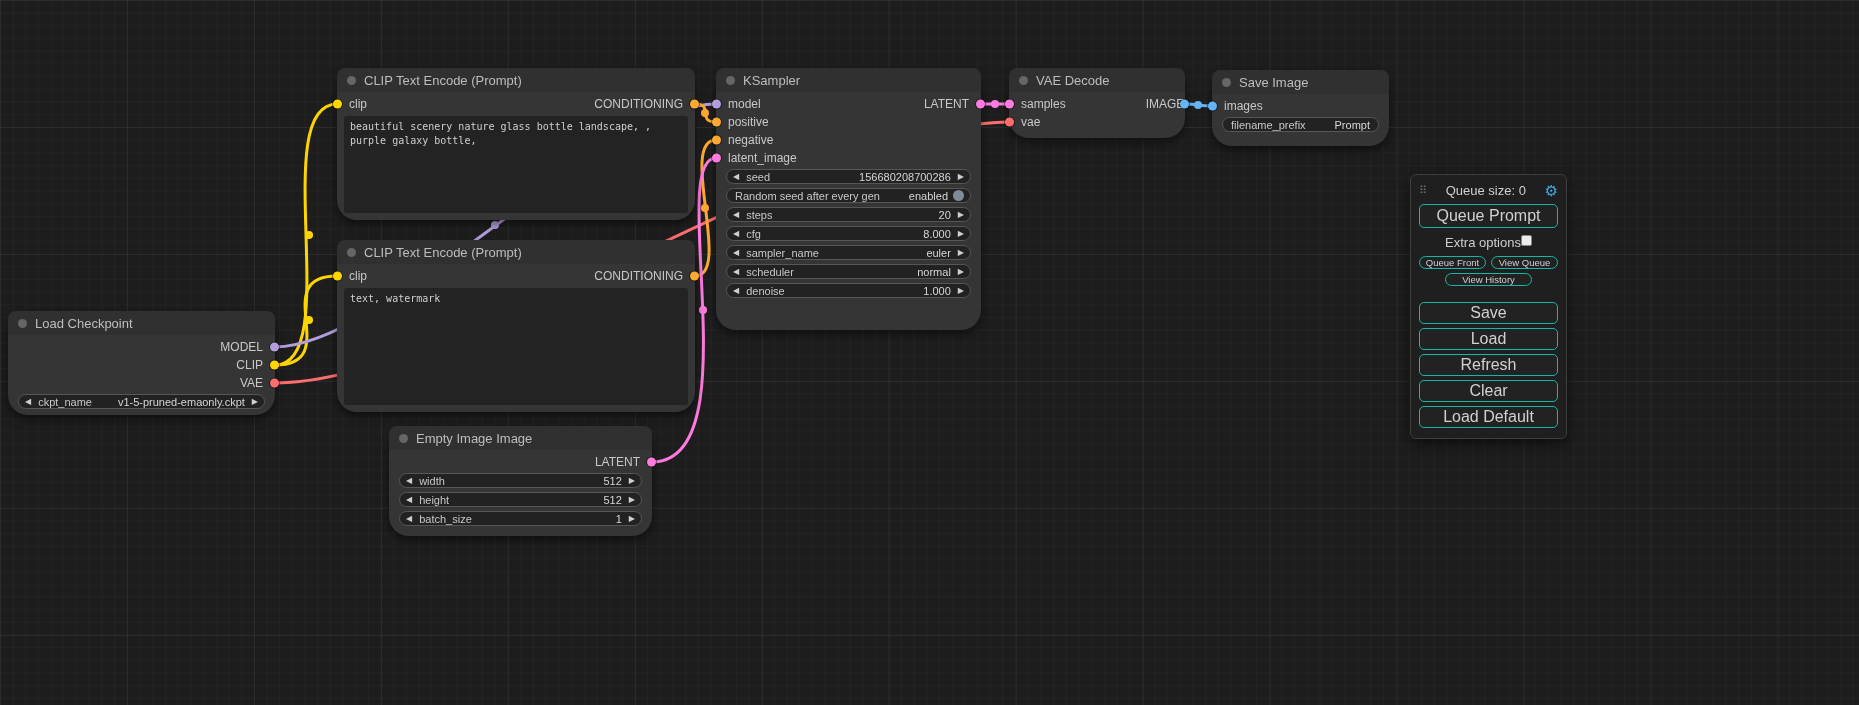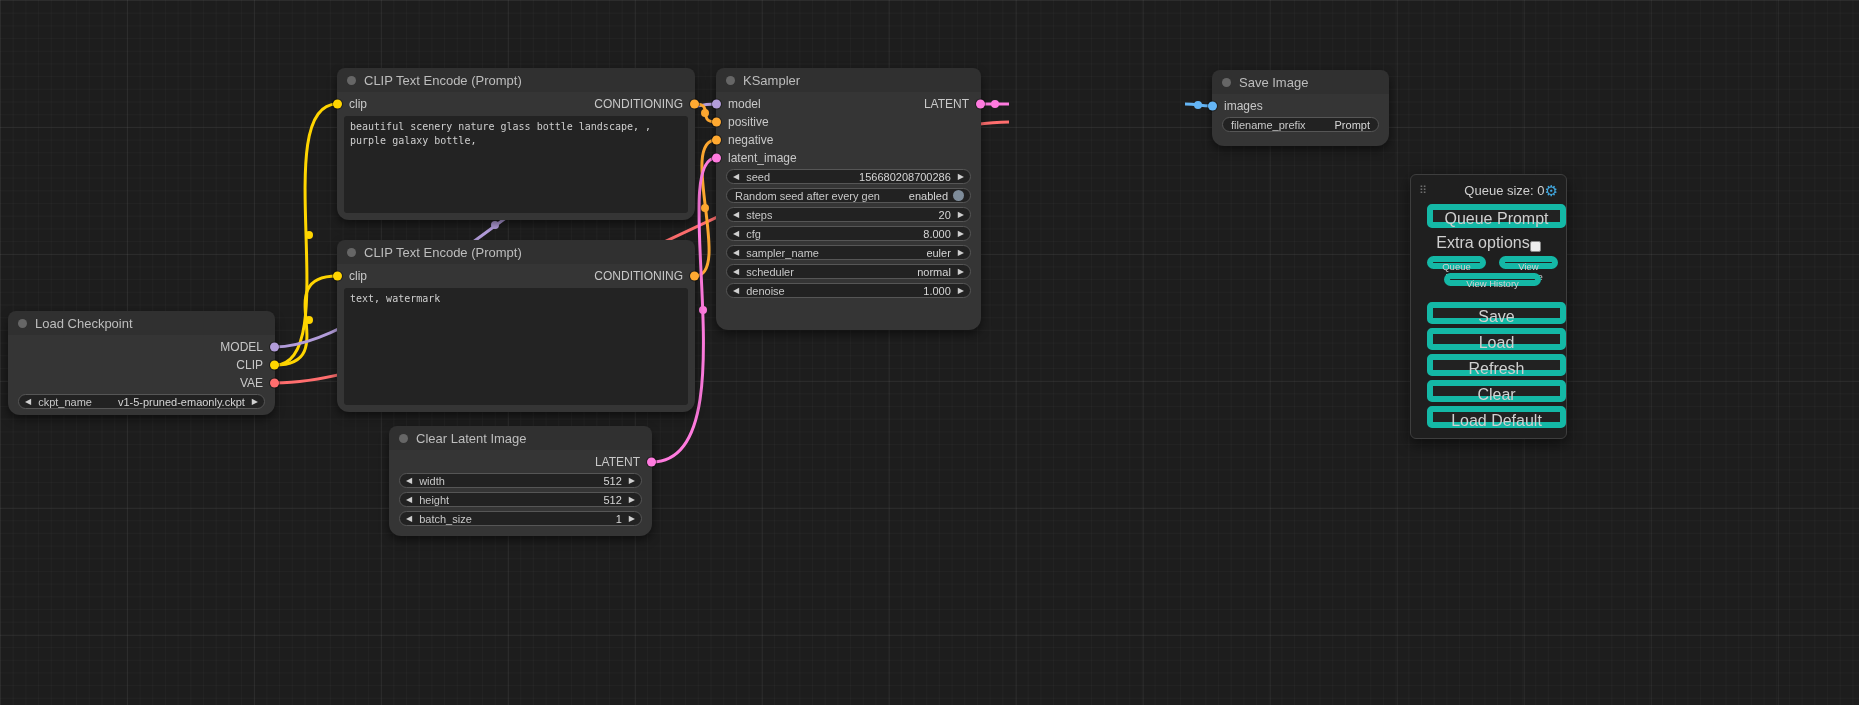--- a/index.html
+++ b/index.html
@@ -11,21 +11,21 @@
     background-image:
       linear-gradient(rgba(255,255,255,0.045) 1px, transparent 1px),
       linear-gradient(90deg, rgba(255,255,255,0.045) 1px, transparent 1px),
       linear-gradient(rgba(255,255,255,0.022) 1px, transparent 1px),
       linear-gradient(90deg, rgba(255,255,255,0.022) 1px, transparent 1px);
     background-size: 127px 127px, 127px 127px, 12.7px 12.7px, 12.7px 12.7px;
   }
   #wires { position:absolute; left:0; top:0; z-index:1; pointer-events:none; }
 
   .node {
-    position:absolute; z-index:2; background:#353535; border-radius:12px;
+    position:absolute; z-index:2; background:#353535; border-radius:20px;
     box-shadow:0 4px 10px rgba(0,0,0,0.5); display:flex; flex-direction:column;
     color:#c8c8c8;
   }
   .ntitle {
     flex:none; height:24px; background:#303030; border-radius:8px 8px 0 0;
     display:flex; align-items:center; gap:8px; padding:0 10px;
   }
   .ndot { width:9px; height:9px; border-radius:50%; flex:none; }
   .ntext { font-size:13px; color:#bdbdbd; white-space:nowrap; }
   .nbody { flex:1; display:flex; flex-direction:column; padding-top:3px; min-height:0; }
@@ -64,30 +64,30 @@
   }
 
   #queue-panel {
     position:absolute; left:1410px; top:174px; width:157px; z-index:3;
     background:#1f1f1f; border:1px solid #3e3e3e; border-radius:6px;
     padding:5px 8px 10px; box-shadow:0 5px 14px rgba(0,0,0,0.55);
     display:flex; flex-direction:column;
   }
   .qtitle-row { display:flex; align-items:center; height:20px; margin-bottom:4px; }
   .qdrag { color:#6f6f6f; font-size:11px; cursor:grab; flex:none; }
-  .qtitle { flex:1; text-align:right; font-size:13px; color:#cfcfcf; }
+  .qtitle { flex:1; text-align:center; font-size:13px; color:#cfcfcf; }
   .qgear { font-size:15px; line-height:1; cursor:pointer; flex:none; }
   .qbtn {
-    display:block; width:100%; background:#222; border:6px solid #14b8a6;
-    border-radius:5px; color:#d0d0d0; font-family:inherit; cursor:pointer;margin-left:8px;
+    display:block; width:100%; background:#222; border:1px solid #14b8a6;
+    border-radius:5px; color:#d0d0d0; font-family:inherit; cursor:pointer;
   }
   .qbtn.big { height:24px; font-size:16px; margin-bottom:7px; }
   .qextra {
-    display:flex; align-items:flex-end; justify-content:center; gap:0;
-    font-size:16px; color:#cfcfcf; height:17px; margin-bottom:4px;
+    display:flex; align-items:flex-start; justify-content:center; gap:0;
+    font-size:13px; color:#cfcfcf; height:17px; margin-bottom:4px;
   }
   .qcheck { width:11px; height:11px; background:#ededed; border-radius:2px; border:1px solid #888; cursor:pointer; }
   .qsmallrow { display:flex; gap:5px; margin-bottom:4px; }
   .qsmallrow .qbtn.small { flex:1; }
   .qsmallrow.center { justify-content:center; }
   .qsmallrow.center .qbtn.small { flex:0 0 auto; width:auto; padding:0 16px; }
   .qbtn.small { height:13px; font-size:9.5px; border-radius:7px; line-height:1; }
   .qbtn.med { height:22px; font-size:16px; margin-top:4px; }
   .qbtn.gap-top { margin-top:12px; }
 </style>
@@ -173,21 +173,21 @@
         <span class="plabel">CONDITIONING</span>
         <span class="pdot out" style="background-color: rgb(255, 169, 49);"></span>
       </div>
       <div class="ntext-area">text, watermark</div>
     </div>
   </div>
 
   <div class="node" style="left:389px; top:426px; width:263px; height:110px;">
     <div class="ntitle">
       <span class="ndot" style="background-color: rgb(102, 102, 102);"></span>
-      <span class="ntext">Clear Latent Image</span>
+      <span class="ntext">Empty Image Image</span>
     </div>
     <div class="nbody">
       <div class="prow out-only">
         <span class="plabel">LATENT</span>
         <span class="pdot out" style="background-color: rgb(255, 123, 223);"></span>
       </div>
       <div class="widget">
         <span class="warr">◀</span>
         <span class="wname">width</span>
         <span class="wval">512</span>
@@ -270,20 +270,39 @@
       </div>
       <div class="widget">
         <span class="warr">◀</span>
         <span class="wname">denoise</span>
         <span class="wval">1.000</span>
         <span class="warr">▶</span>
       </div>
     </div>
   </div>
 
+  <div class="node" style="left:1009px; top:68px; width:176px; height:70px;">
+    <div class="ntitle">
+      <span class="ndot" style="background-color: rgb(102, 102, 102);"></span>
+      <span class="ntext">VAE Decode</span>
+    </div>
+    <div class="nbody">
+      <div class="prow">
+        <span class="pdot in" style="background-color: rgb(255, 123, 223);"></span>
+        <span class="plabel">samples</span>
+        <span class="spacer"></span>
+        <span class="plabel">IMAGE</span>
+        <span class="pdot out" style="background-color: rgb(100, 181, 246);"></span>
+      </div>
+      <div class="prow">
+        <span class="pdot in" style="background-color: rgb(255, 110, 110);"></span>
+        <span class="plabel">vae</span>
+      </div>
+    </div>
+  </div>
 
   <div class="node" style="left:1212px; top:70px; width:177px; height:76px;">
     <div class="ntitle">
       <span class="ndot" style="background-color: rgb(102, 102, 102);"></span>
       <span class="ntext">Save Image</span>
     </div>
     <div class="nbody">
       <div class="prow">
         <span class="pdot in" style="background-color: rgb(100, 181, 246);"></span>
         <span class="plabel">images</span>

